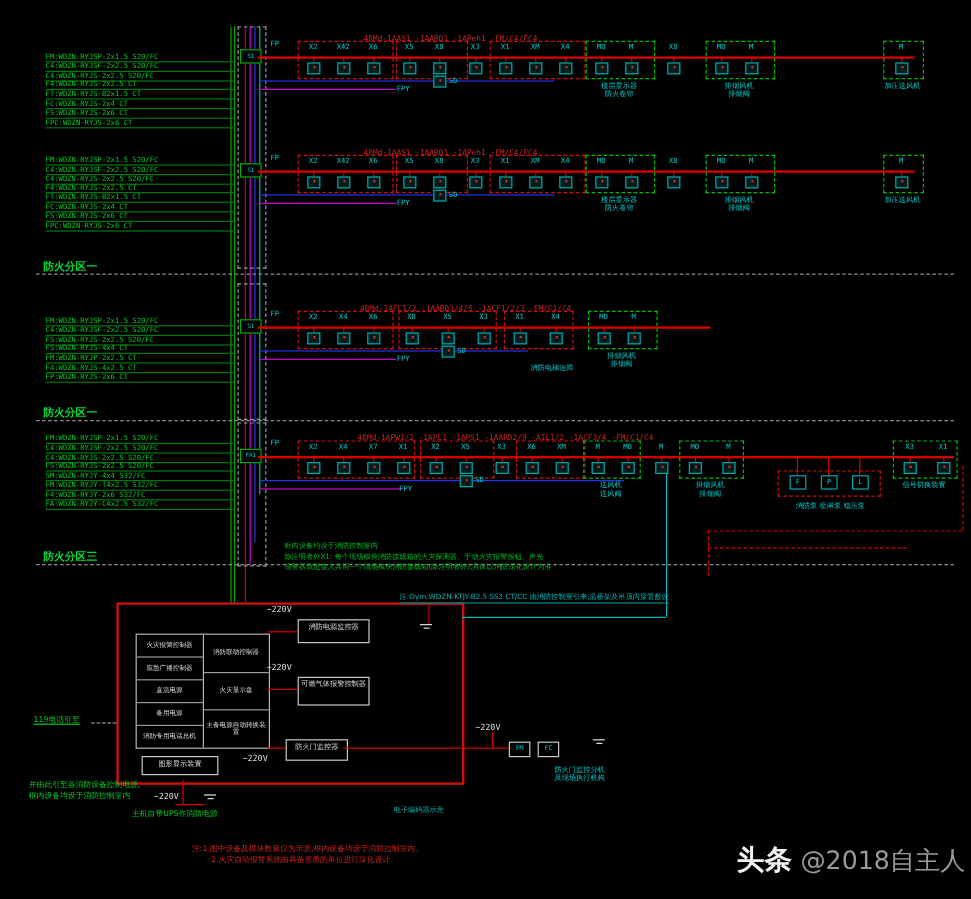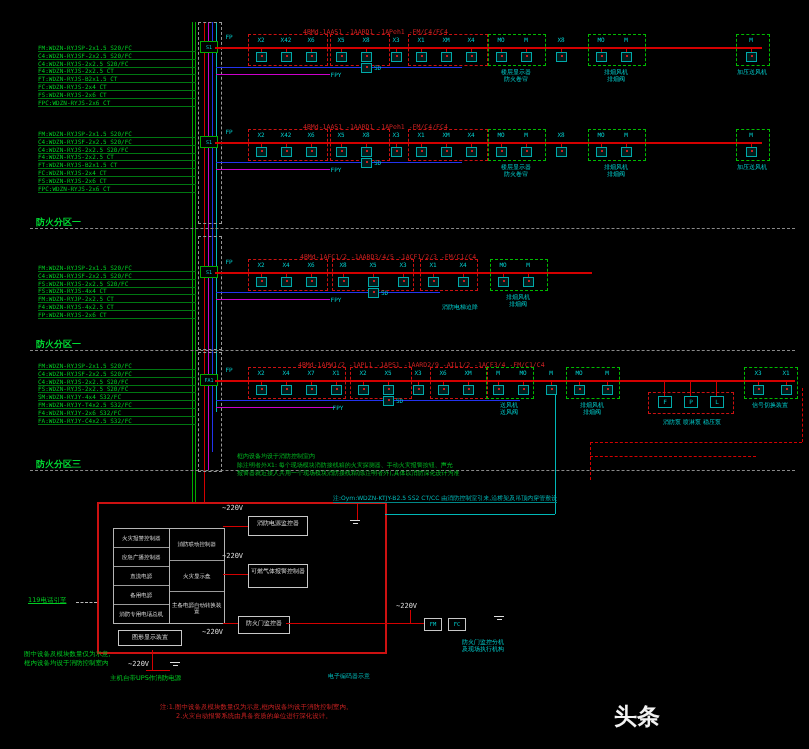--- a/index.html
+++ b/index.html
@@ -99,30 +99,31 @@
   <div class="gnd g1"></div>
   <div class="gnd g2"></div>
   <div class="gnd g3"></div>
 
   <div class="bbox bb1">FM</div>
   <div class="bbox bb2">FC</div>
   <div class="cap door-cap">防火门监控分机
 及现场执行机构</div>
 
   <div class="gtext phone">119电话引至</div>
-  <div class="gtext pw1">图中设备及模块数量仅为示意,</div>
+  <div class="gtext pw1">并由此引至各消防设备控制电源,</div>
   <div class="gtext pw2">框内设备均设于消防控制室内</div>
   <div class="gtext ups">主机自带UPS作消防电源</div>
 
   <div class="tnote n1">注:1.图中设备及模块数量仅为示意,框内设备均设于消防控制室内。</div>
   <div class="tnote n2">2.火灾自动报警系统由具备资质的单位进行深化设计。</div>
   <div class="enc">电子编码器示意</div>
 
   <div class="watermark">
     <span class="wm-brand">头条</span>
+    <span class="wm-handle">@2018自主人</span>
   </div>
 <div class="abs" style="left: 192px; top: 22px; height: 480px; width: 0px; border-left: 1px solid rgb(0, 170, 0);"></div>
     <div class="abs" style="left: 195px; top: 22px; height: 480px; width: 0px; border-left: 1px solid rgb(0, 170, 0);"></div>
     <div class="abs" style="left: 204px; top: 22px; height: 480px; width: 0px; border-left: 1px solid rgb(212, 0, 0);"></div>
     <div class="abs" style="left: 208px; top: 22px; height: 448px; width: 0px; border-left: 1px solid rgb(204, 0, 204);"></div>
     <div class="abs" style="left: 212px; top: 22px; height: 430px; width: 0px; border-left: 1px solid rgb(34, 51, 238);"></div>
     <div class="abs" style="left: 216px; top: 22px; height: 390px; width: 0px; border-left: 1px solid rgb(0, 184, 184);"></div>
     <div class="abs" style="left: 590px; top: 442px; width: 212px; height: 0px; border-top: 1px dashed rgb(212, 0, 0);"></div>
     <div class="abs" style="left: 802px; top: 388px; height: 54px; width: 0px; border-left: 1px dashed rgb(212, 0, 0);"></div>
     <div class="abs" style="left: 590px; top: 456px; width: 166px; height: 0px; border-top: 1px dashed rgb(212, 0, 0);"></div>

